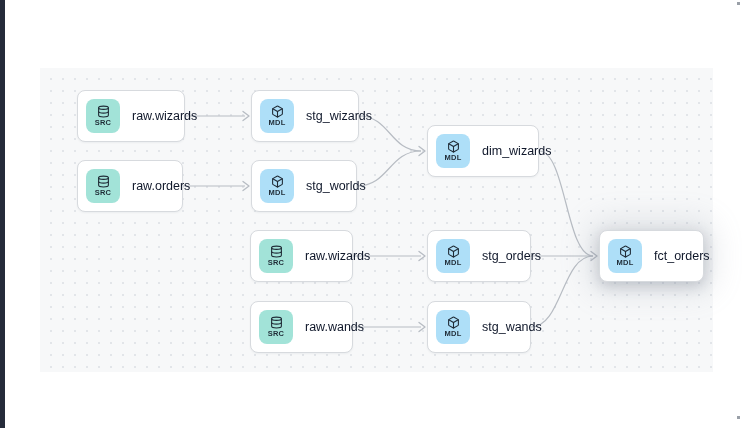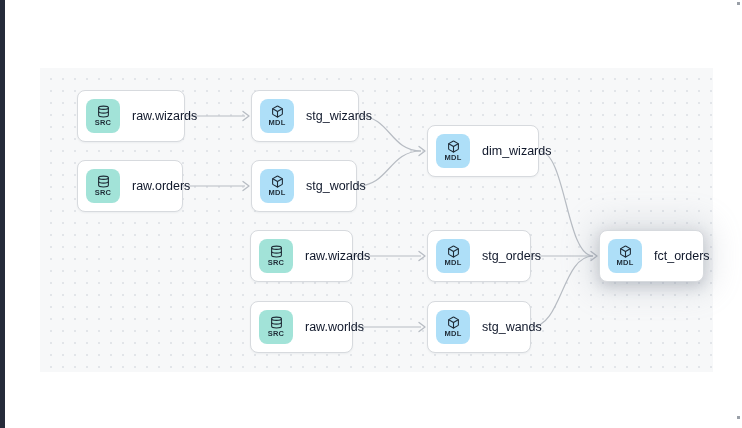--- a/index.html
+++ b/index.html
@@ -154,21 +154,21 @@
     </div>
     <div class="node" style="left: 250px; top: 301px; width: 103px;">
       <div class="badge" style="background: rgb(162, 227, 216);">
         <svg width="13" height="13" viewBox="0 0 24 24" fill="none" stroke="#1f2b36" stroke-width="2" stroke-linecap="round" stroke-linejoin="round">
           <ellipse cx="12" cy="5" rx="9" ry="3"></ellipse>
           <path d="M21 12c0 1.66-4 3-9 3s-9-1.34-9-3"></path>
           <path d="M3 5v14c0 1.66 4 3 9 3s9-1.34 9-3V5"></path>
         </svg>
         <span class="blabel">SRC</span>
       </div>
-      <span class="nlabel">raw.worlds</span>
+      <span class="nlabel">raw.wands</span>
     </div>
     <div class="node" style="left: 427px; top: 301px; width: 104px;">
       <div class="badge" style="background: rgb(174, 223, 248);">
         <svg width="13" height="13" viewBox="0 0 24 24" fill="none" stroke="#1f2b36" stroke-width="2" stroke-linecap="round" stroke-linejoin="round">
           <path d="M21 16V8a2 2 0 0 0-1-1.73l-7-4a2 2 0 0 0-2 0l-7 4A2 2 0 0 0 3 8v8a2 2 0 0 0 1 1.73l7 4a2 2 0 0 0 2 0l7-4A2 2 0 0 0 21 16z"></path>
           <polyline points="3.27 6.96 12 12.01 20.73 6.96"></polyline>
           <line x1="12" y1="22.08" x2="12" y2="12"></line>
         </svg>
         <span class="blabel">MDL</span>
       </div>

